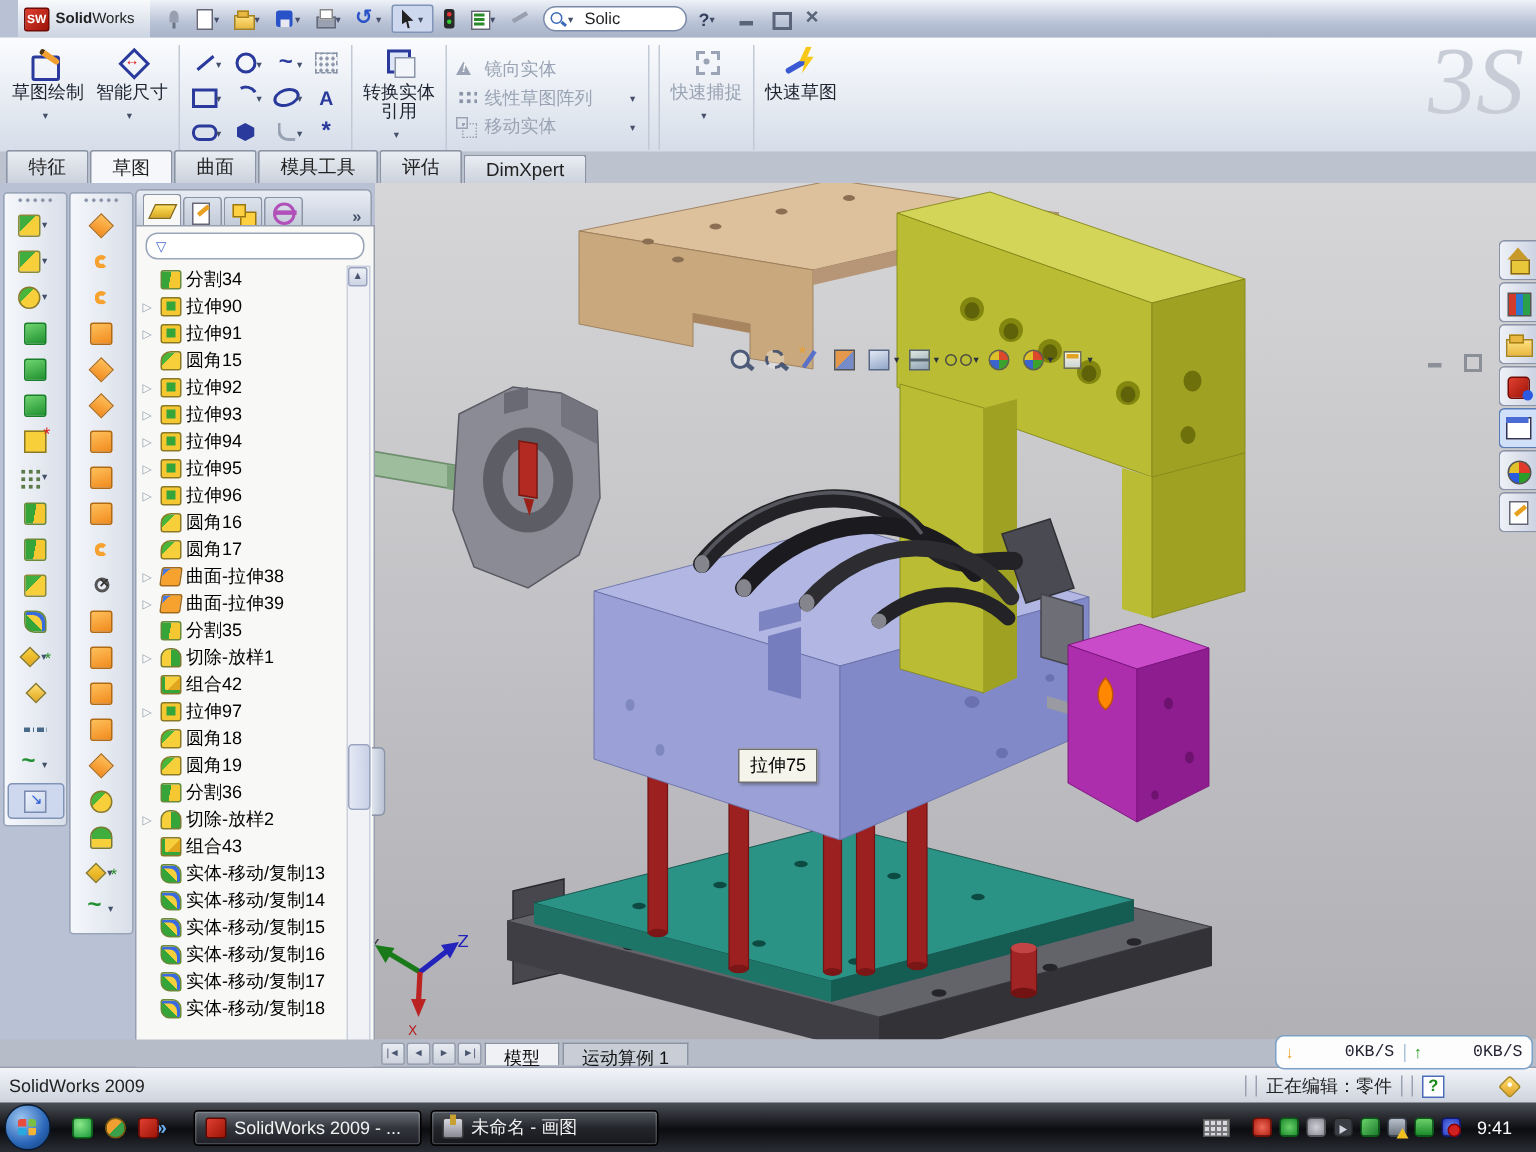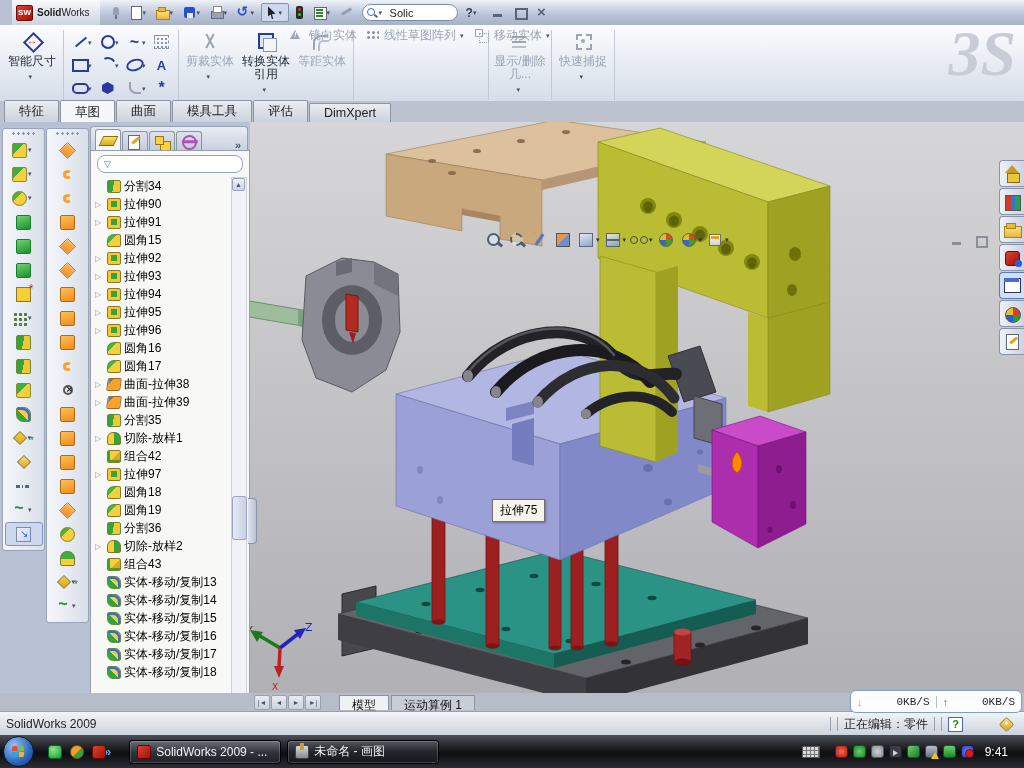--- a/index.html
+++ b/index.html
@@ -55,21 +55,21 @@
   .wb{width:16px;height:14px;position:relative;display:inline-block;}
   .wb-min::before{content:"";position:absolute;left:3px;bottom:3px;width:9px;height:3px;background:#5a6478;}
   .wb-rest::before{content:"";position:absolute;left:3px;top:2px;width:9px;height:8px;border:2px solid #5a6478;}
   .wb-close::before{content:"×";position:absolute;left:3px;top:-3px;font-size:15px;font-weight:bold;color:#5a6478;}
 
   
   .ribbon{position:absolute;left:0;top:25px;width:1024px;height:76px;
     background:linear-gradient(#fbfcfe,#e2e8f0 65%,#d5dce8);border-bottom:1px solid #aab4c4;
     display:flex;align-items:stretch;padding:2px 0 0 4px;}
   .watermark{position:absolute;right:12px;top:-8px;font-family:"Liberation Serif",serif;
-    font-style:italic;font-weight:bold;font-size:64px;color:#c7ccd6;z-index:0;}
+    font-style:italic;font-weight:normal;font-size:64px;color:#c7ccd6;z-index:0;}
   .rsep{width:1px;background:#c2c9d6;margin:3px 3px;}
   .rbig{width:56px;display:flex;flex-direction:column;align-items:center;padding-top:3px;z-index:1;}
   .rlab{font-size:12px;line-height:13px;text-align:center;color:#1c2430;white-space:pre-wrap;}
   .rbig.dis .rlab{color:#9aa4b4;}
   .rbig .car{margin-top:1px;}
   .ric{width:26px;height:25px;position:relative;display:block;}
   .ric-sketch::before{content:"";position:absolute;left:2px;top:7px;width:15px;height:13px;border:2px solid #2a3a9c;border-radius:2px;}
   .ric-sketch::after{content:"";position:absolute;left:9px;top:2px;width:15px;height:4px;background:linear-gradient(90deg,#503810 18%,#f0a030 18%);transform:rotate(35deg);transform-origin:left top;border-radius:2px;}
   .ric-dim::before{content:"";position:absolute;left:7px;top:5px;width:11px;height:11px;border:2px solid #2a3a9c;transform:rotate(45deg);}
   .ric-dim::after{content:"↔";position:absolute;left:8px;top:5px;color:#d22;font-size:10px;}
@@ -96,21 +96,21 @@
   .se-patternbox::before{content:"";width:13px;height:12px;border:1px dashed #8a94a8;
     background:radial-gradient(#8a94a8 1px,transparent 1.3px) 1px 1px/4px 4px;}
   .se-rect::before{content:"";width:13px;height:9px;border:2px solid #2a3a9c;}
   .se-arc::before{content:"";width:12px;height:12px;border:2px solid transparent;border-top-color:#2a3a9c;border-radius:50%;transform:rotate(15deg);}
   .se-ellipse::before{content:"";width:14px;height:8px;border:2px solid #2a3a9c;border-radius:50%;transform:rotate(-18deg);}
   .se-text::before{content:"A";color:#2a3a9c;font-weight:bold;font-size:13px;}
   .se-slot::before{content:"";width:13px;height:7px;border:2px solid #2a3a9c;border-radius:5px;}
   .se-polygon::before{content:"";width:12px;height:12px;background:#2a3a9c;clip-path:polygon(50% 0,100% 27%,100% 73%,50% 100%,0 73%,0 27%);}
   .se-sketchfillet::before{content:"";width:10px;height:10px;border-left:2px solid #98a2b2;border-bottom:2px solid #98a2b2;border-bottom-left-radius:7px;}
   .se-point::before{content:"*";color:#2a3a9c;font-size:16px;font-weight:bold;}
-  .rcol{display:flex;justify-content:center;gap:3px;z-index:1;}
+  .rcol{display:flex;flex-direction:column;justify-content:center;gap:3px;z-index:1;}
   .rrow{display:flex;align-items:center;gap:4px;height:16px;padding:0 2px;}
   .rrow .rlab{white-space:nowrap;color:#9aa4b4;}
   .rrow .car{margin-left:auto;}
   .ri{width:16px;height:14px;position:relative;flex:none;}
   .ri-mirror::before{content:"";position:absolute;left:1px;top:2px;width:0;height:0;border:5px solid transparent;border-bottom:9px solid #9aa4b4;border-top:0;}
   .ri-mirror::after{content:"!";position:absolute;left:5px;top:2px;color:#fff;font-size:8px;font-weight:bold;}
   .ri-pattern::before{content:"";position:absolute;inset:1px;background:radial-gradient(#8a94a8 1.3px,transparent 1.5px) 1px 1px/5px 5px;}
   .ri-move::before{content:"";position:absolute;left:5px;top:5px;width:8px;height:8px;border:1.5px dotted #9aa4b4;}
   .ri-move::after{content:"";position:absolute;left:1px;top:1px;width:6px;height:6px;border:1.5px solid #9aa4b4;}
 
@@ -385,20 +385,25 @@
     <div class="winbtns">
       <span class="wb wb-min"></span>
       <span class="wb wb-rest"></span>
       <span class="wb wb-close"></span>
     </div>
   </div>
 
   <div class="ribbon">
     <div class="watermark">3S</div>
     <div class="rbig">
+      <span class="ric ric-sketch"></span>
+      <span class="rlab">草图绘制</span>
+      <i class="car"></i>
+    </div>
+    <div class="rbig">
       <span class="ric ric-dim"></span>
       <span class="rlab">智能尺寸</span>
       <i class="car"></i>
     </div>
     <div class="rsep"></div>
     <div class="rb-entities">
         <span class="se se-line">
           <i class="car"></i>
         </span>
         <span class="se se-circle">
@@ -421,64 +426,54 @@
         <span class="se se-slot">
           <i class="car"></i>
         </span>
         <span class="se se-polygon"></span>
         <span class="se se-sketchfillet">
           <i class="car"></i>
         </span>
         <span class="se se-point"></span>
       </div>
     <div class="rsep"></div>
-    <div class="rbig dis">
-      <span class="ric ric-trim"></span>
-      <span class="rlab">剪裁实体</span>
-      <i class="car"></i>
-    </div>
     <div class="rbig">
       <span class="ric ric-convert"></span>
       <span class="rlab">转换实体引用</span>
       <i class="car"></i>
-    </div>
-    <div class="rbig dis">
-      <span class="ric ric-offset"></span>
-      <span class="rlab">等距实体</span>
     </div>
     <div class="rsep"></div>
     <div class="rcol" style="width:128px;">
       <div class="rrow">
         <i class="ri ri-mirror"></i>
         <span class="rlab">镜向实体</span>
       </div>
       <div class="rrow">
         <i class="ri ri-pattern"></i>
         <span class="rlab">线性草图阵列</span>
         <i class="car"></i>
       </div>
       <div class="rrow">
         <i class="ri ri-move"></i>
         <span class="rlab">移动实体</span>
         <i class="car"></i>
       </div>
     </div>
     <div class="rsep"></div>
-    <div class="rbig dis">
-      <span class="ric ric-dispdel"></span>
-      <span class="rlab">显示/删除几...</span>
-      <i class="car"></i>
-    </div>
     <div class="rsep"></div>
     <div class="rbig dis">
       <span class="ric ric-snap"></span>
       <span class="rlab">快速捕捉</span>
       <i class="car"></i>
     </div>
     <div class="rsep"></div>
+    <div class="rbig">
+      <span class="ric ric-rapid"></span>
+      <span class="rlab">快速草图</span>
+    </div>
   </div>
 
   <div class="tabstrip">
       <span class="ctab">特征</span>
       <span class="ctab active">草图</span>
       <span class="ctab">曲面</span>
       <span class="ctab">模具工具</span>
       <span class="ctab">评估</span>
       <span class="ctab">DimXpert</span>
     </div>
@@ -995,21 +990,21 @@
     <div class="vtooltip">拉伸75</div>
   </div>
 
   <div class="modeltabs">
     <div class="navbtns">
       <span class="nb">|◄</span>
       <span class="nb">◄</span>
       <span class="nb">►</span>
       <span class="nb">►|</span>
     </div>
-    <span id="mtabs" style="display:flex;margin-left:16px;">
+    <span id="mtabs" style="display:flex;">
         <span class="mtab active">模型</span>
         <span class="mtab">运动算例 1</span>
       </span>
   </div>
 
   <div class="statusbar">
     <span class="sb-left">SolidWorks 2009</span>
     <div class="sb-right">
       <span class="sb-sep"></span>
         <span class="sb-sep"></span>

